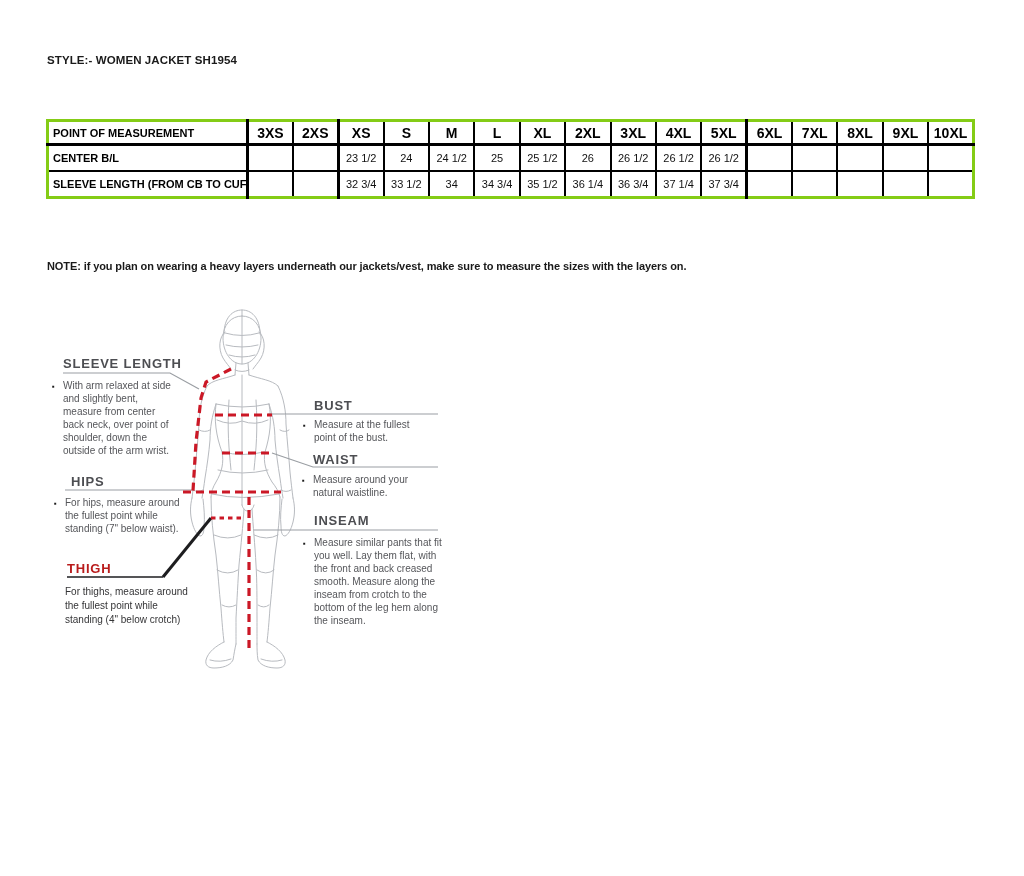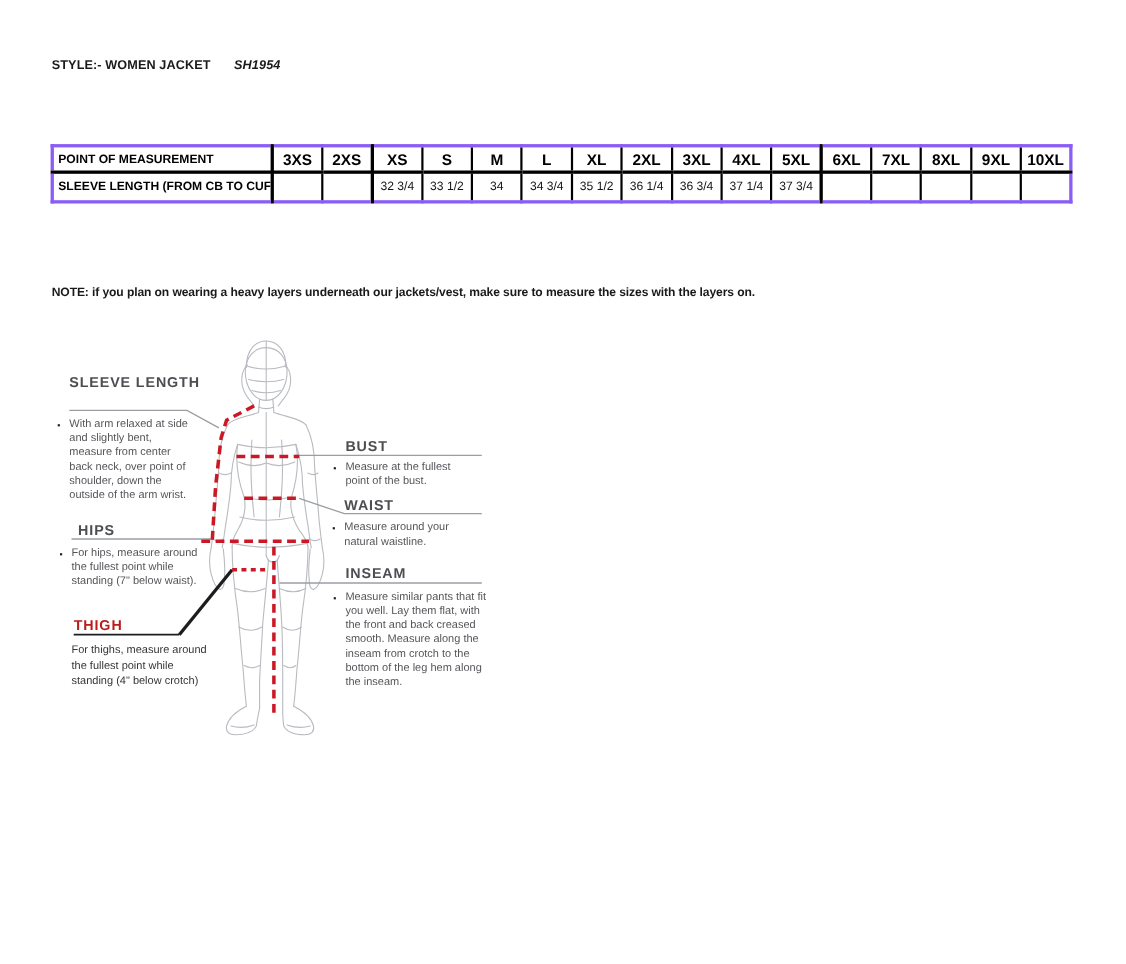--- a/index.html
+++ b/index.html
@@ -2,25 +2,25 @@
 <html><head>
 <meta charset="utf-8">
 <style>
   html,body{margin:0;padding:0;background:#e8e8e8;}
   .page{position:relative;width:1024px;height:876px;background:#ffffff;overflow:hidden;
         font-family:"Liberation Sans",sans-serif;}
 
   
   .doc-title{position:absolute;left:47px;top:54px;font-size:11.5px;font-weight:bold;
              color:#1a1a1a;white-space:nowrap;letter-spacing:0.1px;}
-  .doc-title .code{margin-left:18px;font-style:italic;}
-
-  
-  #size-table{position:absolute;left:46px;top:131px;width:929px;border-collapse:collapse;
-              table-layout:fixed;border:3px solid #8b5cf6;}
+  .doc-title .code{}
+
+  
+  #size-table{position:absolute;left:46px;top:119px;width:929px;border-collapse:collapse;
+              table-layout:fixed;border:3px solid #84cc16;}
   #size-table th,#size-table td{border:2px solid #000;padding:0;white-space:nowrap;overflow:hidden;}
   #size-table thead th{font-size:14px;font-weight:bold;text-align:center;height:21px;border-bottom:3px solid #000;}
   #size-table tbody td{font-size:11px;font-weight:normal;text-align:center;height:24px;color:#111;}
   #size-table .label-cell{text-align:left;padding-left:4px;font-weight:bold;font-size:11px;color:#000;}
   #size-table .thick-r{border-right-width:3px;}
 
   
   .note-line{position:absolute;left:47px;top:260px;font-size:11px;font-weight:bold;
              color:#1a1a1a;white-space:nowrap;letter-spacing:-0.1px;}
 
@@ -79,20 +79,39 @@
           <th class="thick-r">5XL</th>
           <th>6XL</th>
           <th>7XL</th>
           <th>8XL</th>
           <th>9XL</th>
           <th>10XL</th>
         </tr>
       </thead>
       <tbody>
         <tr>
+          <td class="label-cell thick-r">CENTER B/L</td>
+          <td></td>
+          <td class="thick-r"></td>
+          <td>23 1/2</td>
+          <td>24</td>
+          <td>24 1/2</td>
+          <td>25</td>
+          <td>25 1/2</td>
+          <td>26</td>
+          <td>26 1/2</td>
+          <td>26 1/2</td>
+          <td class="thick-r">26 1/2</td>
+          <td></td>
+          <td></td>
+          <td></td>
+          <td></td>
+          <td></td>
+        </tr>
+        <tr>
           <td class="label-cell thick-r">SLEEVE LENGTH (FROM CB TO CUFF)</td>
           <td></td>
           <td class="thick-r"></td>
           <td>32 3/4</td>
           <td>33 1/2</td>
           <td>34</td>
           <td>34 3/4</td>
           <td>35 1/2</td>
           <td>36 1/4</td>
           <td>36 3/4</td>
@@ -184,21 +203,21 @@
     <g fill="none" stroke-width="3.2" stroke-dasharray="8 5" stroke="#cb1826">
       <path d="M231,369 L206,382 L201,398 L196,442 L193,491"></path>
       <path d="M215,415 L272,415"></path>
       <path d="M222,453 L270,453"></path>
       <path d="M183,492 L281,492"></path>
       <path stroke-dasharray="4.5 4" d="M211,518 L244,518"></path>
       <path d="M249,497 L249,648"></path>
     </g>
   </svg>
 
-  <div class="mg-title" style="left:63px;top:340px">SLEEVE LENGTH</div>
+  <div class="mg-title" style="left:63px;top:356px">SLEEVE LENGTH</div>
   <div class="mg-desc" style="left:63px;top:379px;width:112px">
     <span class="sq">▪</span>
     <span>With arm relaxed at side and slightly bent, measure from center back neck, over point of shoulder, down the outside of the arm wrist.</span>
   </div>
 
   <div class="mg-title" style="left:71px;top:474px">HIPS</div>
   <div class="mg-desc" style="left:65px;top:496px;width:116px">
     <span class="sq">▪</span>
     <span>For hips, measure around the fullest point while standing (7" below waist).</span>
   </div>

